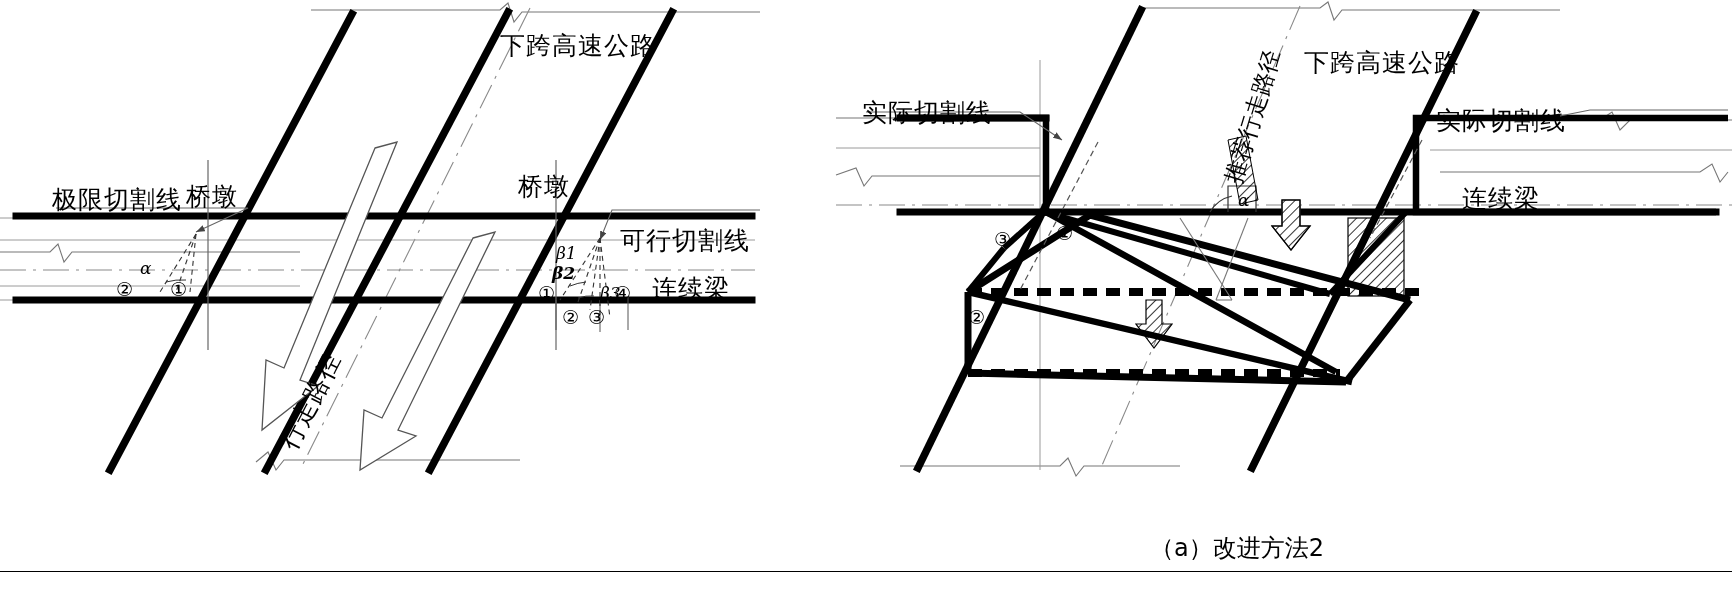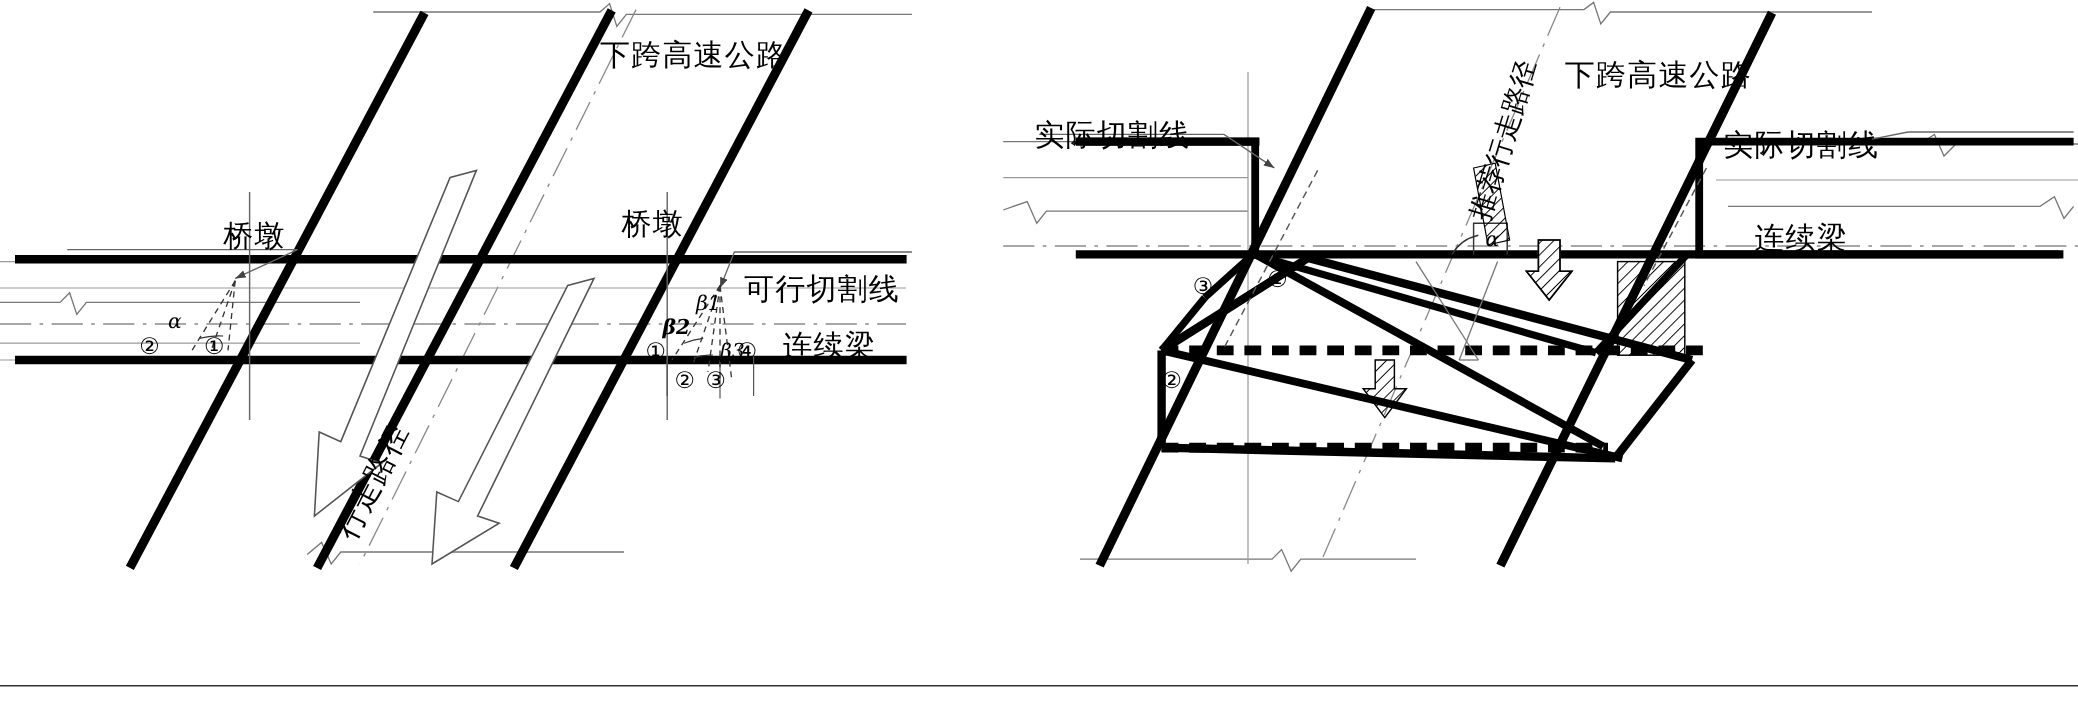--- a/index.html
+++ b/index.html
@@ -210,30 +210,31 @@
     </g>
 
     <g stroke="#777" stroke-width="1.1" fill="none">
       <path d="M1180,218 L1232,300"></path>
       <path d="M1248,218 L1216,300"></path>
       <path d="M1232,300 L1216,300"></path>
     </g>
   </g>
 </svg>
 
+<div class="lbl cn" style="left:52px;top:183px;">极限切割线</div>
 <div class="lbl cn" style="left:186px;top:180px;">桥墩</div>
 <div class="lbl cn" style="left:500px;top:29px;">下跨高速公路</div>
 <div class="lbl cn" style="left:518px;top:170px;">桥墩</div>
 <div class="lbl cn" style="left:620px;top:188px;margin-top:36px;">可行切割线</div>
 <div class="lbl cn" style="left:652px;top:272px;">连续梁</div>
 
 <div class="lbl cn rot" style="left:272px;top:440px;transform:rotate(-63deg);">行走路径</div>
 
 <div class="lbl grk" style="left:140px;top:258px;">α</div>
-<div class="lbl grk" style="left:556px;top:243px;margin-left:24px;">β1</div>
+<div class="lbl grk" style="left:556px;top:243px;">β1</div>
 <div class="lbl grk" style="left:552px;top:263px;font-weight:bold;">β2</div>
 <div class="lbl grk" style="left:578px;top:283px;margin-left:22px;">β3</div>
 
 <div class="lbl circnum" style="left:116px;top:278px;">②</div>
 <div class="lbl circnum" style="left:170px;top:278px;">①</div>
 <div class="lbl circnum" style="left:538px;top:282px;">①</div>
 <div class="lbl circnum" style="left:614px;top:282px;">④</div>
 <div class="lbl circnum" style="left:562px;top:306px;">②</div>
 <div class="lbl circnum" style="left:588px;top:306px;">③</div>
 
@@ -244,16 +245,17 @@
 <div class="lbl cn" style="left:1462px;top:182px;">连续梁</div>
 
 <div class="lbl cnsm rot" style="left:1218px;top:178px;transform:rotate(-73deg);">推荐行走路径</div>
 
 <div class="lbl grk" style="left:1238px;top:190px;">α</div>
 
 <div class="lbl circnum" style="left:994px;top:228px;">③</div>
 <div class="lbl circnum" style="left:1056px;top:222px;">①</div>
 <div class="lbl circnum" style="left:968px;top:306px;">②</div>
 
+<div class="lbl cap" style="left:1150px;top:532px;">（a）改进方法2</div>
 
 <div style="position:absolute;left:0;top:571px;width:1732px;height:1px;background:#000;"></div>
 
 </div>
 
 </body></html>

